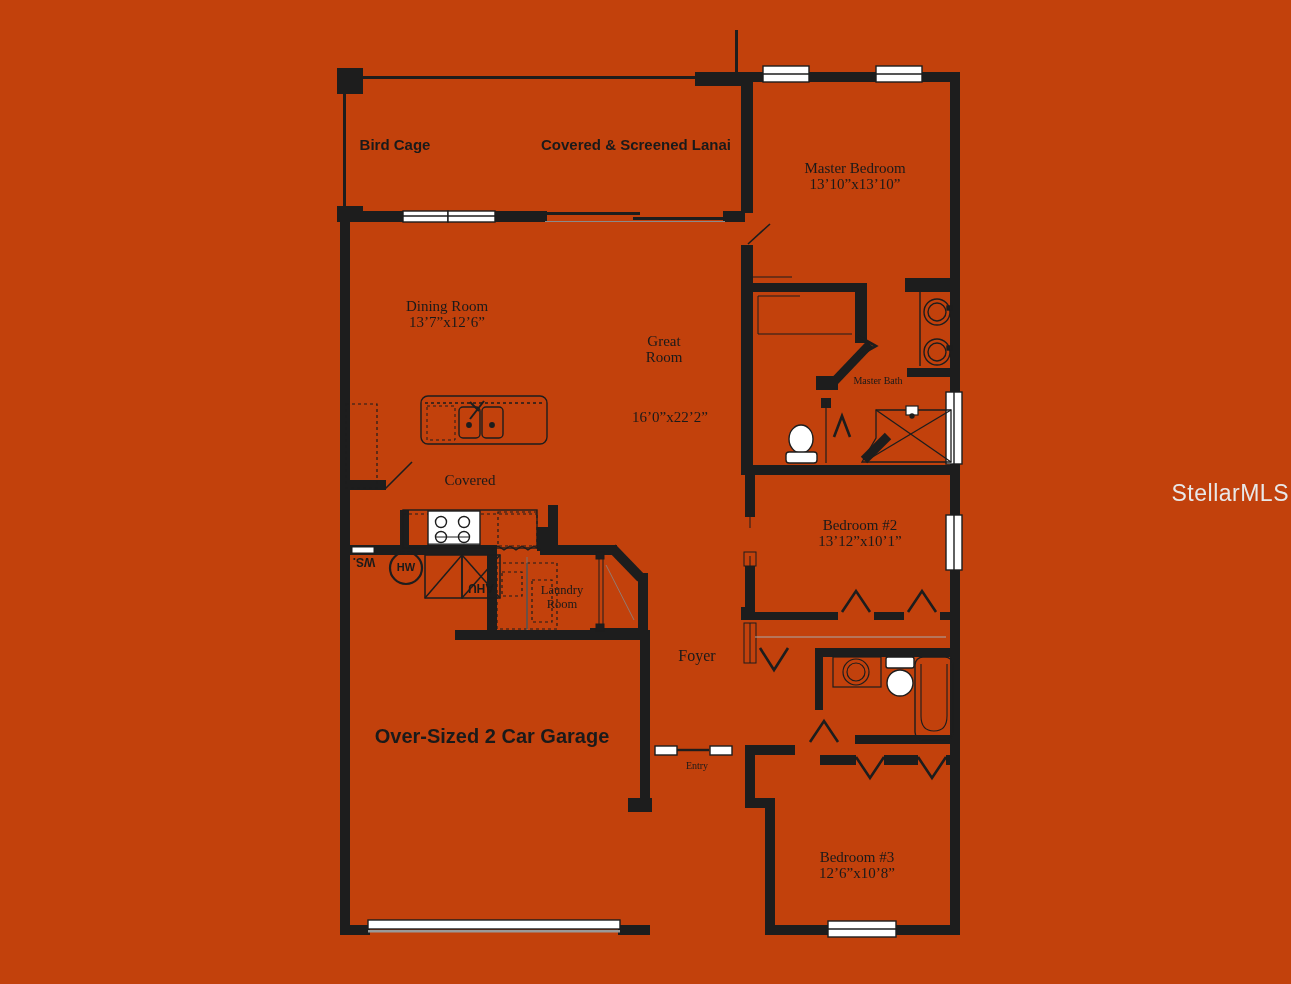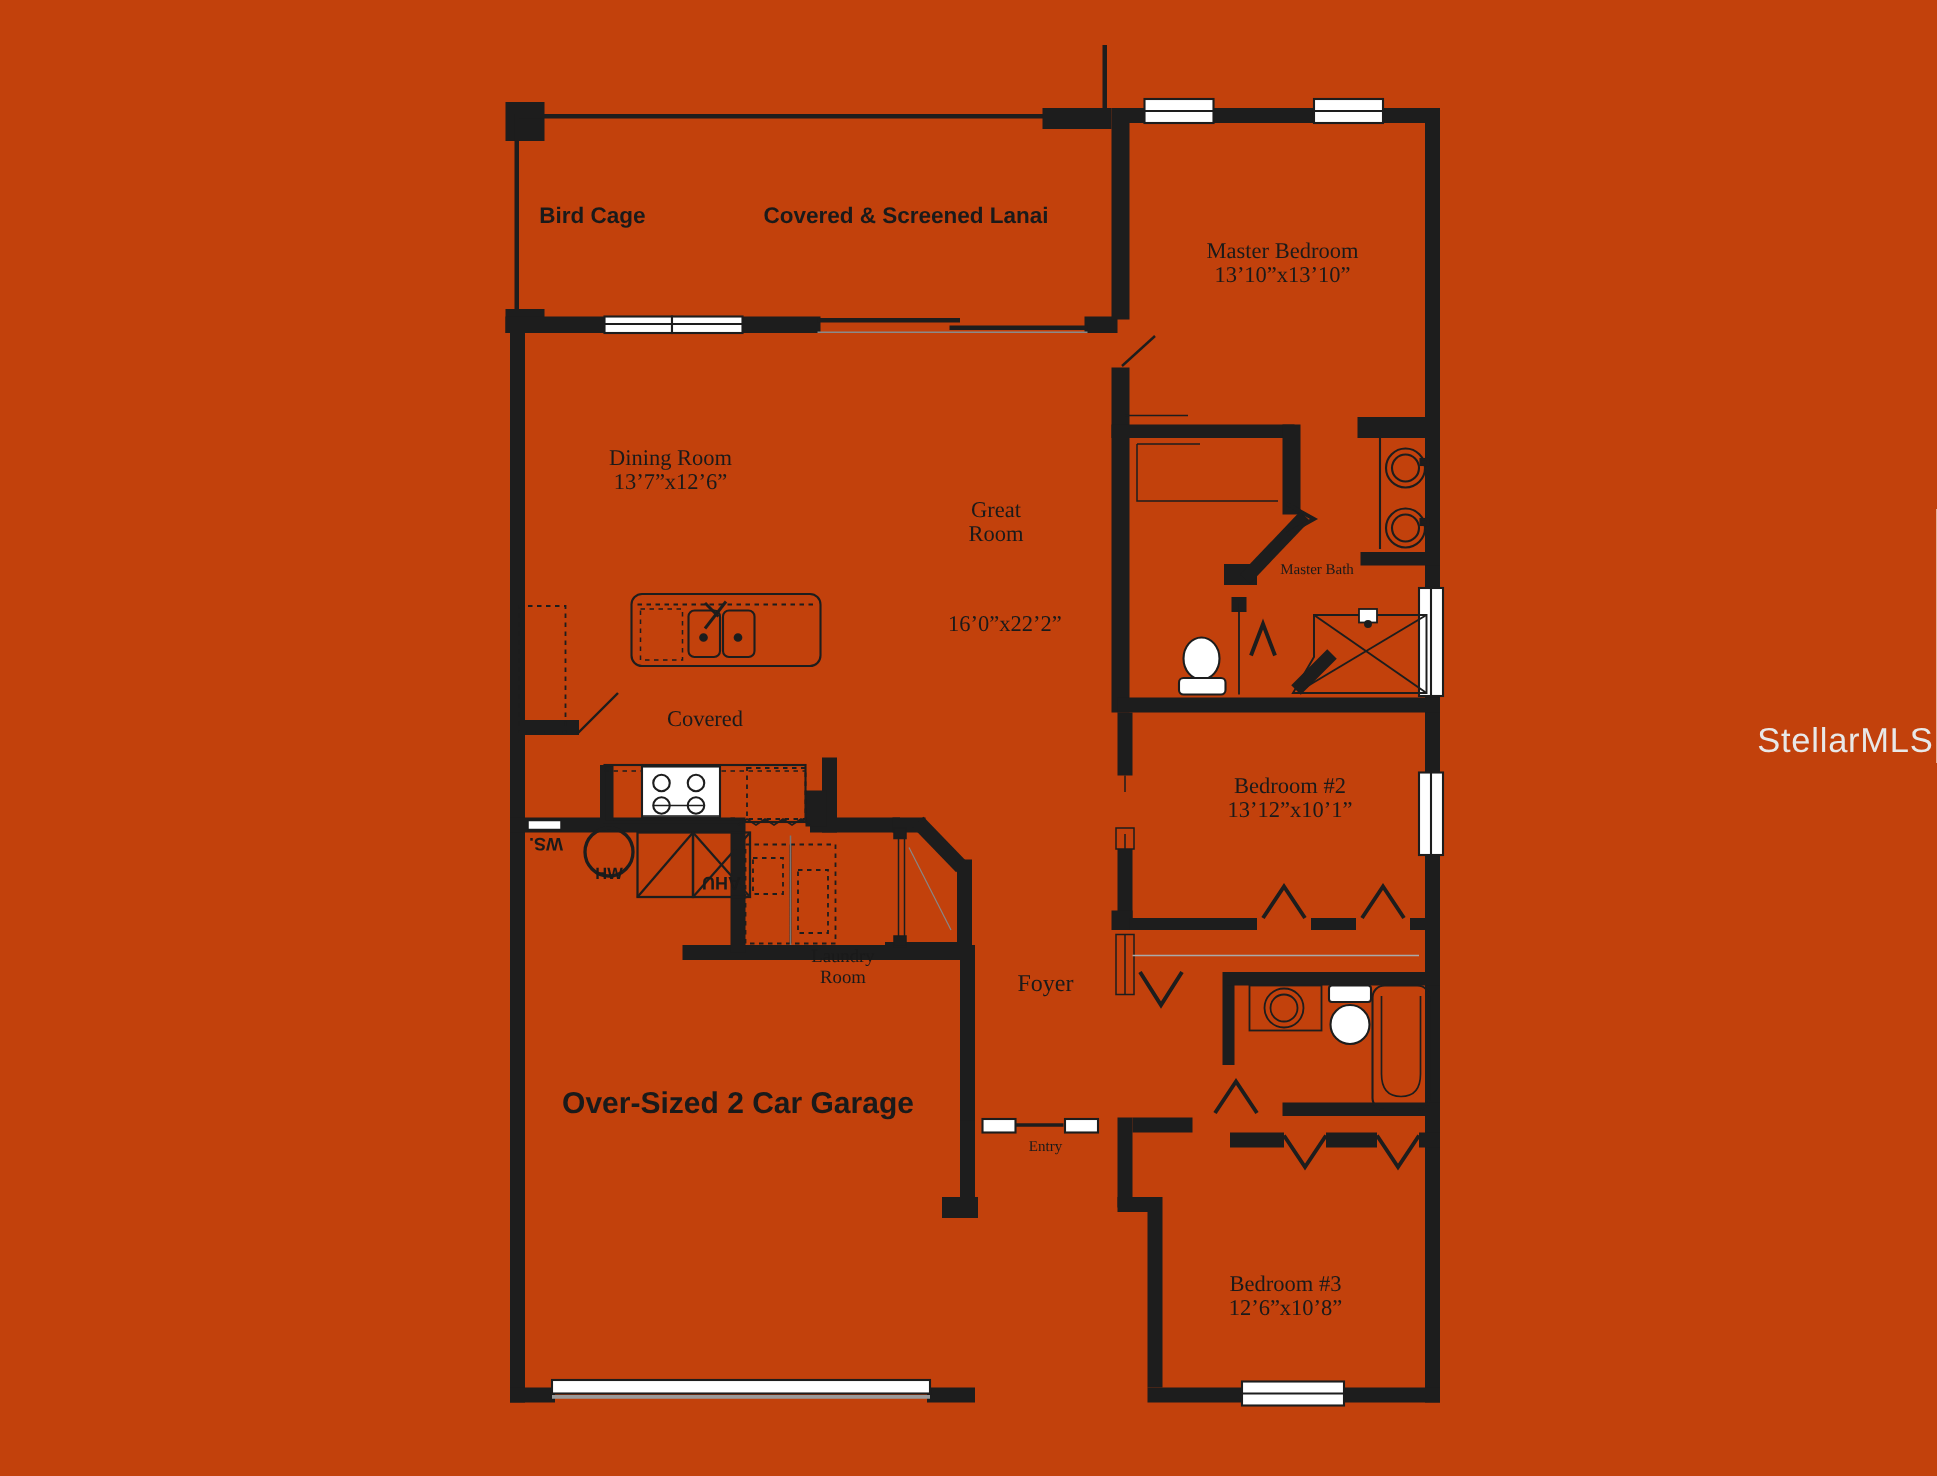--- a/index.html
+++ b/index.html
@@ -248,21 +248,21 @@
   </g>
   <g stroke="#aaaaaa" stroke-width="1" fill="none">
     <line x1="755" y1="637" x2="946" y2="637"></line>
   </g>
 
 </svg>
 
   <div class="lbl bold" style="left:395px;top:145px;">
       <span class="nm">Bird Cage</span>
     </div>
-  <div class="lbl bold" style="left:604px;top:145px;">
+  <div class="lbl bold" style="left:636px;top:145px;">
       <span class="nm">Covered &amp; Screened Lanai</span>
     </div>
   <div class="lbl" style="left:855px;top:176px;">
       <span class="nm">Master Bedroom</span>
       <span class="dims">13’10”x13’10”</span>
     </div>
   <div class="lbl" style="left:447px;top:314px;">
       <span class="nm">Dining Room</span>
       <span class="dims">13’7”x12’6”</span>
     </div>
@@ -273,36 +273,36 @@
   <div class="lbl" style="left:470px;top:480px;">
       <span class="nm">Covered</span>
     </div>
   <div class="lbl wrap" style="left:878px;top:381px;width:52px;font-size:10px;">
       <span class="nm">Master Bath</span>
     </div>
   <div class="lbl" style="left:860px;top:533px;">
       <span class="nm">Bedroom #2</span>
       <span class="dims">13’12”x10’1”</span>
     </div>
-  <div class="lbl wrap small" style="left:562px;top:597px;width:54px;margin-top:48px;">
+  <div class="lbl wrap small" style="left:562px;top:597px;width:54px;">
       <span class="nm">Laundry Room</span>
     </div>
   <div class="lbl" style="left:697px;top:656px;font-size:16px;">
       <span class="nm">Foyer</span>
     </div>
   <div class="lbl bold" style="left:492px;top:737px;font-size:20px;">
       <span class="nm">Over-Sized 2 Car Garage</span>
     </div>
   <div class="lbl" style="left:697px;top:766px;font-size:10px;">
       <span class="nm">Entry</span>
     </div>
   <div class="lbl" style="left:857px;top:865px;">
       <span class="nm">Bedroom #3</span>
       <span class="dims">12’6”x10’8”</span>
     </div>
 
-  <div class="lbl tiny" style="left:406px;top:568px;margin-top:16px;"><span>HW</span></div>
+  <div class="lbl tiny" style="left:406px;top:568px;"><span>HW</span></div>
   <div class="lbl tiny rot" style="left:364px;top:562px;font-size:12px;"><span>WS.</span></div>
   <div class="lbl tiny rot" style="left:481px;top:588px;font-size:12px;"><span>AHU</span></div>
 
   <div class="watermark">StellarMLS</div>
 
 </div>
 
 </body></html>

